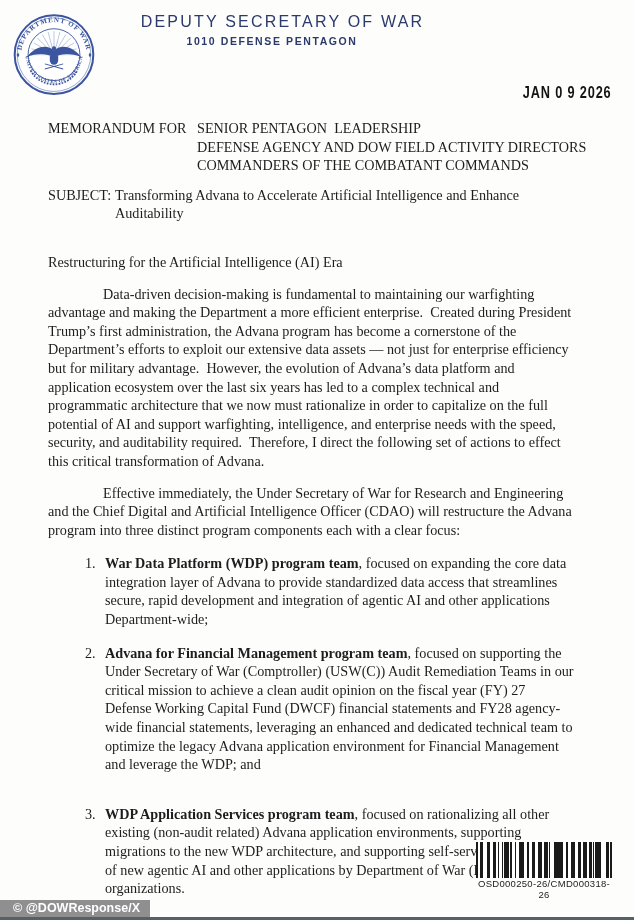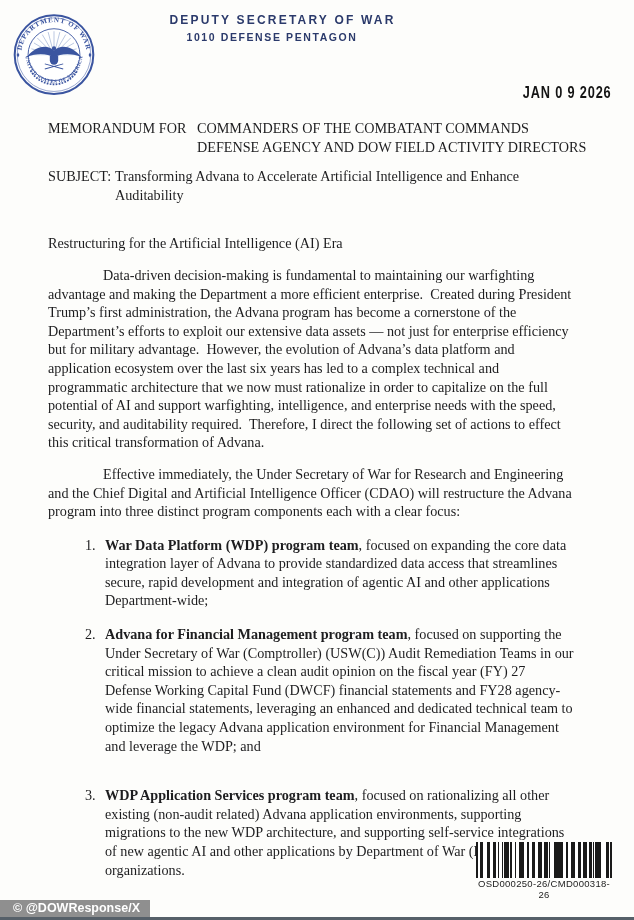--- a/index.html
+++ b/index.html
@@ -12,21 +12,21 @@
     color:#1d1d1f;
   }
   
   .seal{position:absolute;left:8px;top:7px;width:92px;height:92px;}
   .letterhead-text{
     position:absolute;left:0;right:90px;top:13px;
     text-align:center;
     color:#2b3a6b;
     font-family:"Liberation Sans", sans-serif;
   }
-  .office{font-size:12px;font-weight:700;letter-spacing:2.2px;padding-left:21px;}
+  .office{font-size:16px;font-weight:400;letter-spacing:2.2px;padding-left:21px;}
   .addr{font-size:10.5px;font-weight:700;letter-spacing:1.6px;margin-top:4px;}
   .date-stamp{
     position:absolute;top:82px;right:22px;
     font-family:"Liberation Sans", sans-serif;
     font-weight:700;font-size:15px;letter-spacing:1px;
     color:#141414;
     transform:scaleX(.85) scaleY(1.12);
     transform-origin:right top;
     white-space:pre;
   }
@@ -114,22 +114,23 @@
     <div class="addr">1010 DEFENSE PENTAGON</div>
   </div>
 
   <div class="date-stamp">JAN 0 9 2026</div>
 
   <div class="memo-body">
 
     <div class="memo-for">
       <span class="memo-for-label">MEMORANDUM FOR</span>
       <div class="addressees">
+        <div>SENIOR PENTAGON  LEADERSHIP</div>
+        <div>DEFENSE AGENCY AND DOW FIELD ACTIVITY DIRECTORS</div>
         <div>COMMANDERS OF THE COMBATANT COMMANDS</div>
-        <div>DEFENSE AGENCY AND DOW FIELD ACTIVITY DIRECTORS</div>
       </div>
     </div>
 
     <div class="subject-row">
       <span class="subject-label">SUBJECT:</span>
       <div class="subject-text">Transforming Advana to Accelerate Artificial Intelligence and Enhance Auditability</div>
     </div>
 
     <div class="section-heading">Restructuring for the Artificial Intelligence (AI) Era</div>
 

